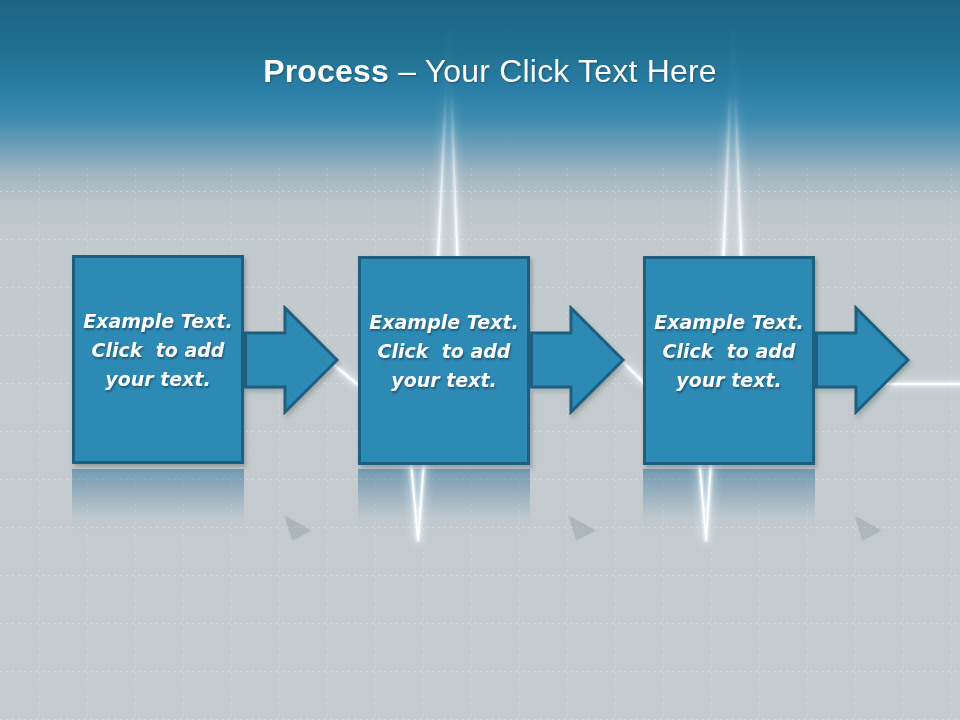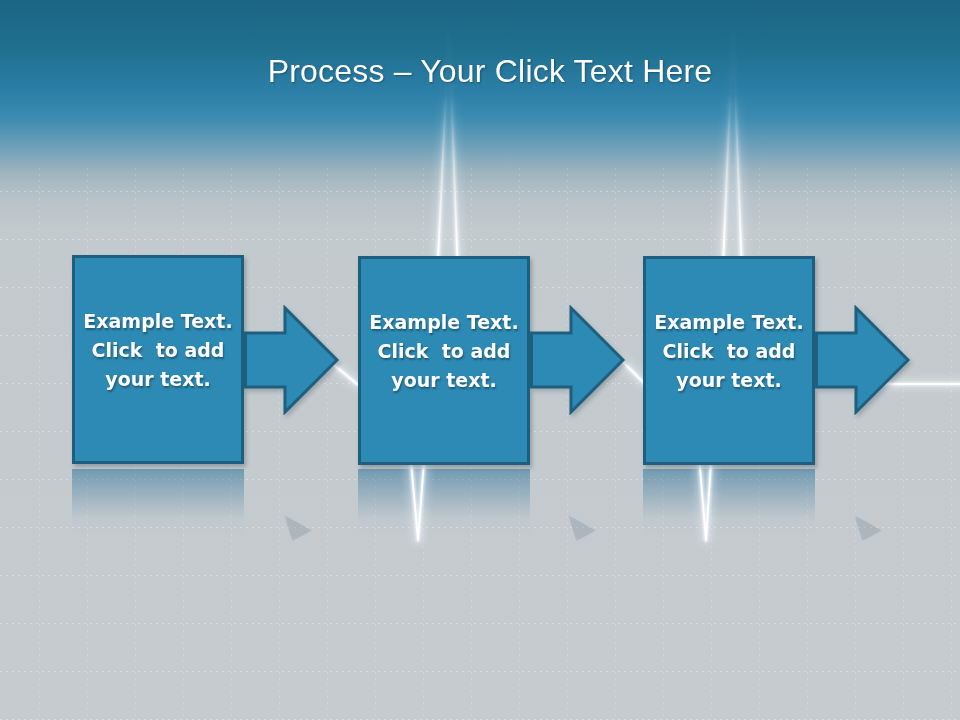--- a/index.html
+++ b/index.html
@@ -20,35 +20,35 @@
   .bg-svg{position:absolute;left:0;top:0;z-index:1;}
   .ekg-svg{position:absolute;left:0;top:0;z-index:3;pointer-events:none;}
 
   .slide-title{
     position:absolute;top:52px;left:0;width:960px;
     text-align:center;padding-left:20px;box-sizing:border-box;
     color:#fff;font-size:32px;line-height:38px;z-index:6;
     text-shadow:1px 1px 2px rgba(0,30,50,0.35);
     letter-spacing:0.2px;
   }
-  .slide-title .t-bold{font-weight:400;}
+  .slide-title .t-bold{font-weight:700;}
   .slide-title .t-reg{font-weight:400;}
 
   .step-box{
     position:absolute;width:166px;height:203px;
     background:var(--shape_fill,#2D8AB4);
     border:3px solid var(--shape_border,#1E5F80);
     box-shadow:2px 3px 4px rgba(55,75,90,0.35);
     z-index:4;
     display:block;
   }
   .step-box .step-text{
     display:block;margin-top:49px;
     text-align:center;white-space:pre-wrap;
-    color:#fff;font-weight:600;
+    color:#fff;font-style:italic;font-weight:600;
     font-size:19px;line-height:29px;
     font-family:"DejaVu Sans",sans-serif;
     text-shadow:1px 2px 2px rgba(20,60,85,0.6);
   }
   .box-1{left:72px;top:255px;}
   .box-2{left:358px;top:256px;}
   .box-3{left:643px;top:256px;}
 
   .arrow{position:absolute;width:96px;height:110px;top:305px;z-index:5;
     filter:drop-shadow(2px 3px 2px rgba(55,75,90,0.3));}

